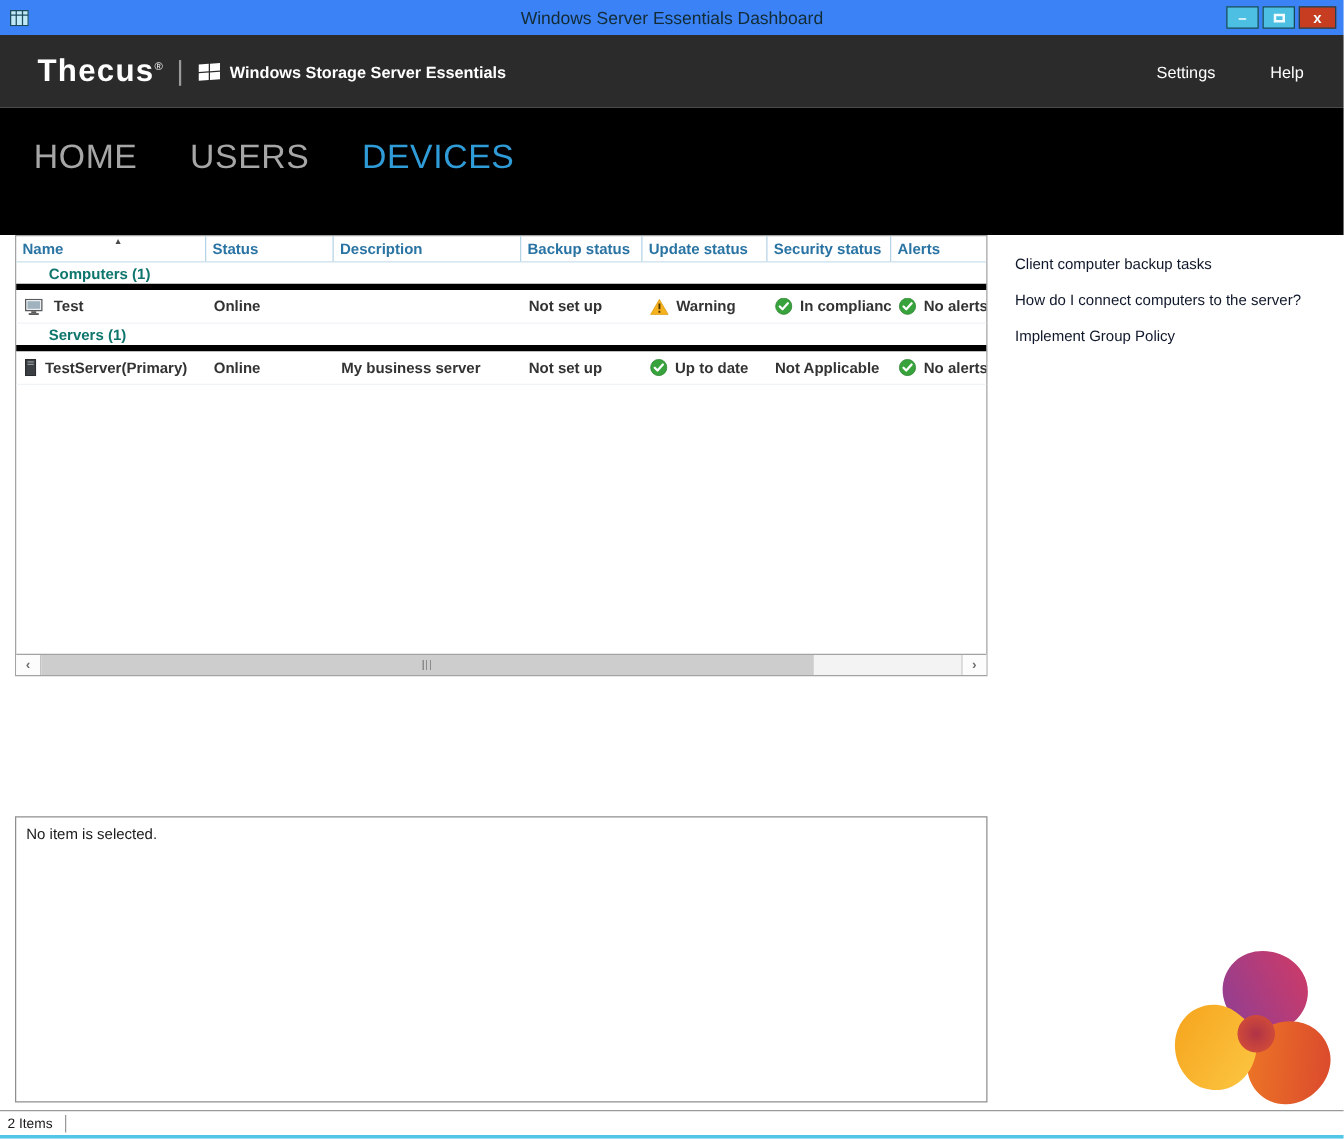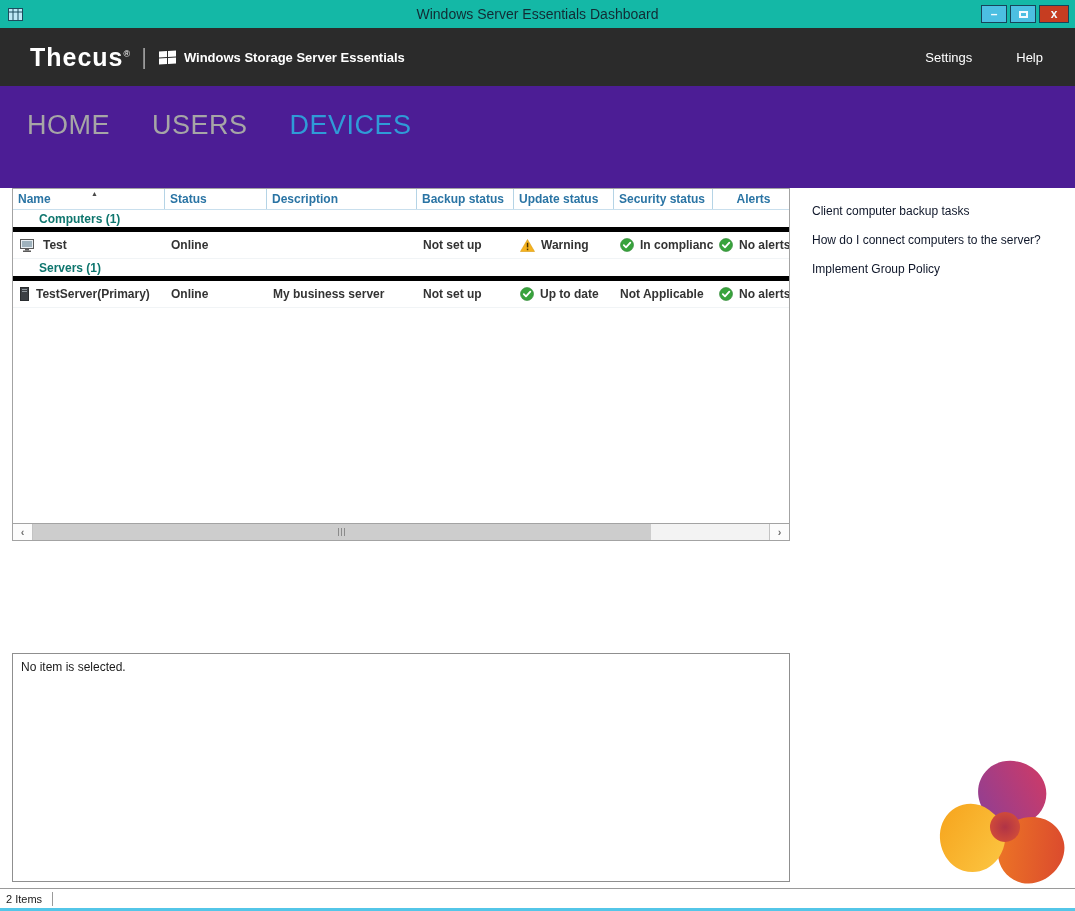--- a/index.html
+++ b/index.html
@@ -6,21 +6,21 @@
   html,body { width:1075px; height:911px; }
   body {
     font-family:"Liberation Sans", sans-serif;
     background:#ffffff;
     position:relative;
     overflow:hidden;
   }
   
   .titlebar {
     position:absolute; left:0; top:0; width:1075px; height:28px;
-    background:#14b8a6; display:flex; align-items:center;
+    background:#3b82f6; display:flex; align-items:center;
   }
   .title-icon { margin-left:8px; display:flex; align-items:center; }
   .title-text {
     position:absolute; left:0; right:0; text-align:center;
     font-size:14px; color:#122b34;
   }
   .win-controls { margin-left:auto; margin-right:6px; display:flex; gap:3px; z-index:2; }
   .win-btn {
     width:26px; height:18px; border:1px solid #17445a;
     display:flex; align-items:center; justify-content:center;
@@ -36,40 +36,40 @@
   }
   .brand { font-size:25px; font-weight:bold; letter-spacing:1px; margin-left:30px; }
   .brand sup { font-size:9px; font-weight:normal; }
   .brand-divider { color:#9a9a9a; font-size:22px; font-weight:lighter; margin:0 12px 0 10px; }
   .winlogo { display:inline-grid; grid-template-columns:8px 8px; grid-template-rows:6px 6px; gap:1px; margin-right:8px; transform:skewY(-4deg); }
   .winlogo span { background:#fff; }
   .product { font-size:13px; font-weight:bold; }
   .header-links { margin-left:auto; margin-right:32px; display:flex; gap:44px; }
   .header-link { font-size:13px; color:#fff; cursor:pointer; }
   
-  .nav { position:absolute; left:0; top:86px; width:1075px; height:102px; background:#4c1d95; }
+  .nav { position:absolute; left:0; top:86px; width:1075px; height:102px; background:#000000; }
   .tabs { display:flex; gap:42px; padding:24px 0 0 27px; }
   .tab { font-size:27px; font-weight:300; letter-spacing:0.5px; color:#a6a6a6; cursor:pointer; }
   .tab.active { color:#2f9bd7; }
   
   .table-panel {
     position:absolute; left:12px; top:188px; width:778px; height:353px;
     border:1px solid #a3a3a3; background:#fff;font-weight:bold;
   }
   .thead, .row {
     display:grid; grid-template-columns:152px 102px 150px 97px 100px 99px 1fr;
     align-items:center;
   }
   .thead { height:21px; border-bottom:1px solid #c9dfed; }
   .th {
     font-size:12px; color:#2a74a4; padding-left:5px; height:100%;
     display:flex; align-items:center; border-right:1px solid #b5d4e6;
     position:relative; cursor:pointer; overflow:hidden; white-space:nowrap;
   }
-  .th:last-child { border-right:none;justify-content:center; }
+  .th:last-child { border-right:none; }
   .sort { position:absolute; left:78px; top:1px; font-size:7px; color:#4a4a4a; }
   .group-row {
     height:22px; display:flex; align-items:center; padding-left:26px;
     font-size:12px; color:#0f766e; border-bottom:5px solid #000000; cursor:pointer;
   }
   .row { height:27px; font-size:12px; color:#333; border-bottom:1px solid #f1f4f6; cursor:pointer; }
   .cell { padding-left:6px; display:flex; align-items:center; gap:6px; overflow:hidden; white-space:nowrap; }
   .cell.name { padding-left:7px; gap:7px; }
   .statusicon { flex:0 0 auto; display:flex; align-items:center; }
   

